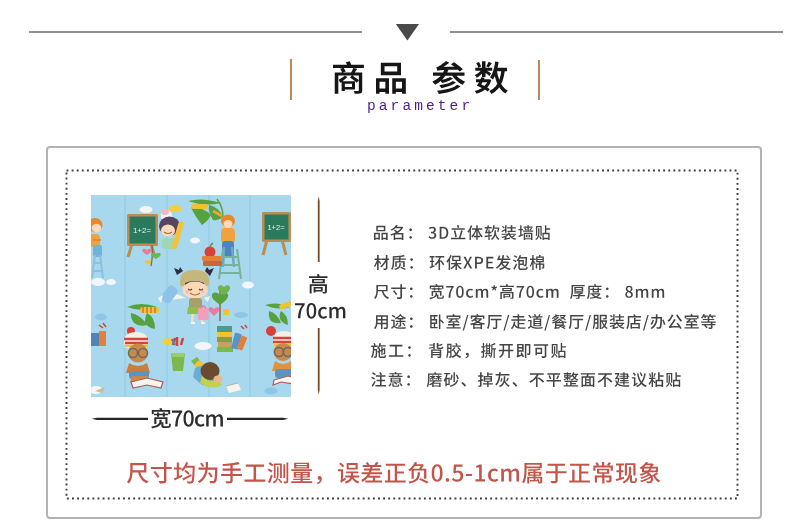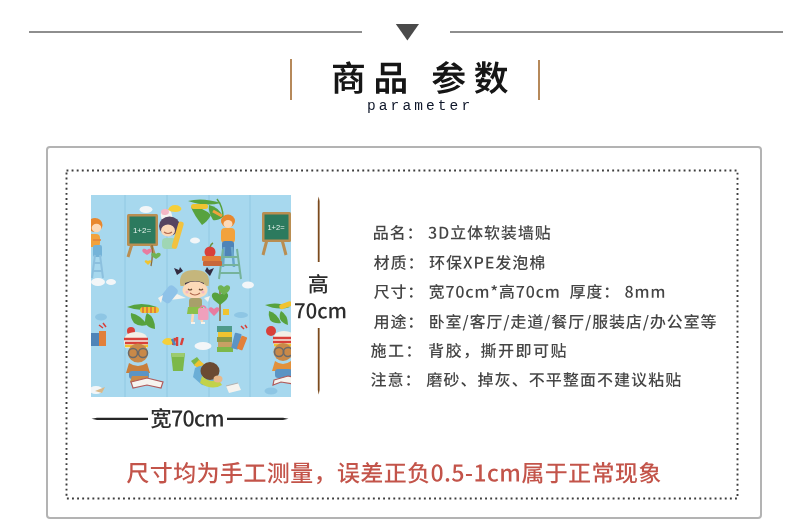--- a/index.html
+++ b/index.html
@@ -55,21 +55,21 @@
     </svg>
 
 <svg style="position:absolute;left:294.3px;top:302.4px" width="52.3" height="17.6" viewBox="0.02 -16.37 52.3 17.6">
       <path fill="#2d2d2d" d="M3.9 0Q4.1 -2.1 4.3 -3.8Q4.6 -5.5 5 -7.1Q5.5 -8.6 6.3 -10.1Q7 -11.6 8.1 -13.1H1V-15.1H10.7V-13.7Q9.4 -12 8.6 -10.5Q7.8 -9 7.3 -7.4Q6.9 -5.8 6.7 -4Q6.5 -2.2 6.4 0Z M17.4 0.3Q16 0.3 14.9 -0.6Q13.8 -1.5 13.2 -3.2Q12.6 -5 12.6 -7.6Q12.6 -10.2 13.2 -11.9Q13.8 -13.7 14.9 -14.5Q16 -15.4 17.4 -15.4Q18.9 -15.4 20 -14.5Q21.1 -13.7 21.7 -11.9Q22.3 -10.2 22.3 -7.6Q22.3 -5 21.7 -3.2Q21.1 -1.5 20 -0.6Q18.9 0.3 17.4 0.3ZM17.4 -1.6Q18.2 -1.6 18.8 -2.2Q19.4 -2.8 19.7 -4.1Q20 -5.4 20 -7.6Q20 -9.8 19.7 -11.1Q19.4 -12.4 18.8 -12.9Q18.2 -13.5 17.4 -13.5Q16.7 -13.5 16.1 -12.9Q15.5 -12.4 15.2 -11.1Q14.8 -9.8 14.8 -7.6Q14.8 -5.4 15.2 -4.1Q15.5 -2.8 16.1 -2.2Q16.7 -1.6 17.4 -1.6Z M29.5 0.3Q28 0.3 26.8 -0.4Q25.6 -1.1 24.9 -2.4Q24.2 -3.8 24.2 -5.6Q24.2 -7.5 24.9 -8.8Q25.7 -10.2 27 -10.9Q28.3 -11.6 29.7 -11.6Q30.8 -11.6 31.6 -11.2Q32.4 -10.8 33 -10.3L31.9 -8.7Q31.4 -9.1 30.9 -9.4Q30.4 -9.6 29.9 -9.6Q28.9 -9.6 28.2 -9.1Q27.4 -8.6 27 -7.7Q26.6 -6.8 26.6 -5.6Q26.6 -4.4 27 -3.6Q27.4 -2.7 28.1 -2.2Q28.8 -1.7 29.8 -1.7Q30.5 -1.7 31.1 -2Q31.7 -2.3 32.2 -2.7L33.2 -1.1Q32.4 -0.4 31.5 -0.1Q30.5 0.3 29.5 0.3Z M35.4 0V-11.3H37.4L37.6 -9.7H37.6Q38.4 -10.5 39.2 -11Q40.1 -11.6 41.1 -11.6Q42.4 -11.6 43.1 -11Q43.9 -10.5 44.2 -9.5Q45.1 -10.4 46 -11Q46.8 -11.6 47.9 -11.6Q49.7 -11.6 50.5 -10.4Q51.4 -9.2 51.4 -7.1V0H49V-6.8Q49 -8.3 48.5 -8.9Q48.1 -9.5 47.1 -9.5Q46.5 -9.5 45.9 -9.1Q45.3 -8.8 44.6 -8V0H42.2V-6.8Q42.2 -8.3 41.8 -8.9Q41.3 -9.5 40.3 -9.5Q39.8 -9.5 39.1 -9.1Q38.5 -8.8 37.8 -8V0Z"></path>
     </svg>
 
 <svg style="position:absolute;left:149.6px;top:407.1px" width="73.9" height="22.5" viewBox="-0.20 -19.38 73.9 22.5">
       <path fill="#2d2d2d" d="M1.6 -16.3H20V-12.1H18V-14.6H3.5V-12.1H1.6ZM3.8 -12.7H17.8V-11.1H3.8ZM6.8 -13.9H8.9V-9.7H6.8ZM12.6 -13.9H14.7V-9.7H12.6ZM11.1 -4.1H13.2V-0.9Q13.2 -0.4 13.4 -0.3Q13.6 -0.2 14.4 -0.2Q14.6 -0.2 15 -0.2Q15.4 -0.2 16 -0.2Q16.5 -0.2 17 -0.2Q17.5 -0.2 17.7 -0.2Q18.2 -0.2 18.4 -0.4Q18.7 -0.6 18.8 -1.2Q18.9 -1.9 18.9 -3.2Q19.1 -3 19.5 -2.9Q19.8 -2.7 20.1 -2.6Q20.5 -2.5 20.7 -2.4Q20.6 -0.8 20.3 0Q20.1 0.9 19.5 1.2Q18.9 1.6 17.8 1.6Q17.7 1.6 17.3 1.6Q16.9 1.6 16.5 1.6Q16 1.6 15.5 1.6Q15 1.6 14.7 1.6Q14.3 1.6 14.2 1.6Q13 1.6 12.3 1.3Q11.6 1.1 11.4 0.6Q11.1 0.1 11.1 -0.9ZM9.1 -17.8 11.2 -18.4Q11.6 -17.8 11.9 -17.1Q12.3 -16.3 12.5 -15.8L10.2 -15.1Q10 -15.6 9.7 -16.4Q9.4 -17.2 9.1 -17.8ZM9.2 -6.6H11.4V-4.8Q11.4 -4.2 11.2 -3.4Q11 -2.7 10.5 -2Q9.9 -1.2 8.9 -0.5Q7.9 0.2 6.3 0.9Q4.6 1.5 2.2 2.1Q2.1 1.9 1.8 1.5Q1.6 1.2 1.3 0.9Q1.1 0.6 0.8 0.4Q3.1 -0 4.7 -0.6Q6.2 -1.1 7.1 -1.7Q8 -2.2 8.5 -2.8Q8.9 -3.3 9.1 -3.9Q9.2 -4.4 9.2 -4.9ZM4.1 -9.1H17.3V-2.4H15.2V-7.3H6.2V-2.3H4.1Z M24.9 0Q25 -2.2 25.3 -4Q25.5 -5.8 26 -7.4Q26.5 -9 27.3 -10.6Q28.1 -12.1 29.2 -13.7H21.8V-15.8H32V-14.3Q30.6 -12.6 29.8 -11Q28.9 -9.4 28.4 -7.7Q28 -6.1 27.7 -4.2Q27.5 -2.3 27.4 0Z M38.4 0.3Q36.9 0.3 35.7 -0.6Q34.5 -1.5 33.9 -3.4Q33.3 -5.2 33.3 -8Q33.3 -10.7 33.9 -12.5Q34.5 -14.3 35.7 -15.2Q36.9 -16.1 38.4 -16.1Q40 -16.1 41.1 -15.2Q42.2 -14.3 42.9 -12.5Q43.5 -10.7 43.5 -8Q43.5 -5.2 42.9 -3.4Q42.2 -1.5 41.1 -0.6Q40 0.3 38.4 0.3ZM38.4 -1.7Q39.2 -1.7 39.8 -2.3Q40.4 -2.9 40.8 -4.3Q41.1 -5.7 41.1 -8Q41.1 -10.2 40.8 -11.6Q40.4 -13 39.8 -13.6Q39.2 -14.2 38.4 -14.2Q37.6 -14.2 37 -13.6Q36.4 -13 36 -11.6Q35.6 -10.2 35.6 -8Q35.6 -5.7 36 -4.3Q36.4 -2.9 37 -2.3Q37.6 -1.7 38.4 -1.7Z M50.4 0.3Q48.8 0.3 47.6 -0.4Q46.3 -1.2 45.5 -2.6Q44.8 -4 44.8 -5.9Q44.8 -7.9 45.6 -9.3Q46.4 -10.7 47.8 -11.4Q49.1 -12.1 50.6 -12.1Q51.8 -12.1 52.6 -11.7Q53.5 -11.3 54.1 -10.8L52.9 -9.2Q52.4 -9.6 51.9 -9.8Q51.4 -10.1 50.8 -10.1Q49.8 -10.1 49 -9.6Q48.2 -9 47.8 -8.1Q47.4 -7.2 47.4 -5.9Q47.4 -4.7 47.8 -3.7Q48.2 -2.8 49 -2.3Q49.7 -1.8 50.7 -1.8Q51.4 -1.8 52.1 -2.1Q52.7 -2.4 53.3 -2.8L54.3 -1.2Q53.5 -0.5 52.5 -0.1Q51.5 0.3 50.4 0.3Z M56 0V-11.8H58L58.2 -10.2H58.3Q59 -11 59.9 -11.6Q60.8 -12.1 61.9 -12.1Q63.3 -12.1 64 -11.6Q64.8 -11 65.2 -10Q66.1 -10.9 67 -11.5Q67.9 -12.1 69.1 -12.1Q70.9 -12.1 71.8 -10.9Q72.7 -9.7 72.7 -7.4V0H70.2V-7.1Q70.2 -8.7 69.7 -9.3Q69.2 -10 68.2 -10Q67.6 -10 67 -9.6Q66.3 -9.2 65.6 -8.4V0H63.1V-7.1Q63.1 -8.7 62.6 -9.3Q62.1 -10 61.1 -10Q60.5 -10 59.9 -9.6Q59.2 -9.2 58.5 -8.4V0Z"></path>
     </svg>
 
-<div style="position:absolute;left:367px;top:98px;font-family:'Liberation Mono',monospace;font-size:14.5px;letter-spacing:3.1px;color:#0f172a">parameter</div>
+<div style="position:absolute;left:367px;top:98px;font-family:'Liberation Mono',monospace;font-size:14.5px;letter-spacing:3.1px;color:#4c1d95">parameter</div>
 
 <div style="position:absolute;left:46px;top:146px;width:716px;height:373px;border:2px solid #b3b3b3;border-radius:4px"></div>
 
 <svg style="position:absolute;left:0;top:0" width="800" height="531" viewBox="0 0 800 531" fill="none">
   <rect x="66.5" y="170.5" width="671" height="328" stroke="#3d3d3d" stroke-width="1.9" stroke-dasharray="1.9 3.2"></rect>
 
   <path d="M318.7 196.5 L319.6 201 L319.6 262 L317.8 262 L317.8 201 Z" fill="#7b4a1d"></path>
   <path d="M318.7 394.5 L319.6 390 L319.6 328 L317.8 328 L317.8 390 Z" fill="#7b4a1d"></path>
 
   <path d="M91.5 418.8 L97 417.7 L148 417.7 L148 419.9 L97 419.9 Z" fill="#262626"></path>

